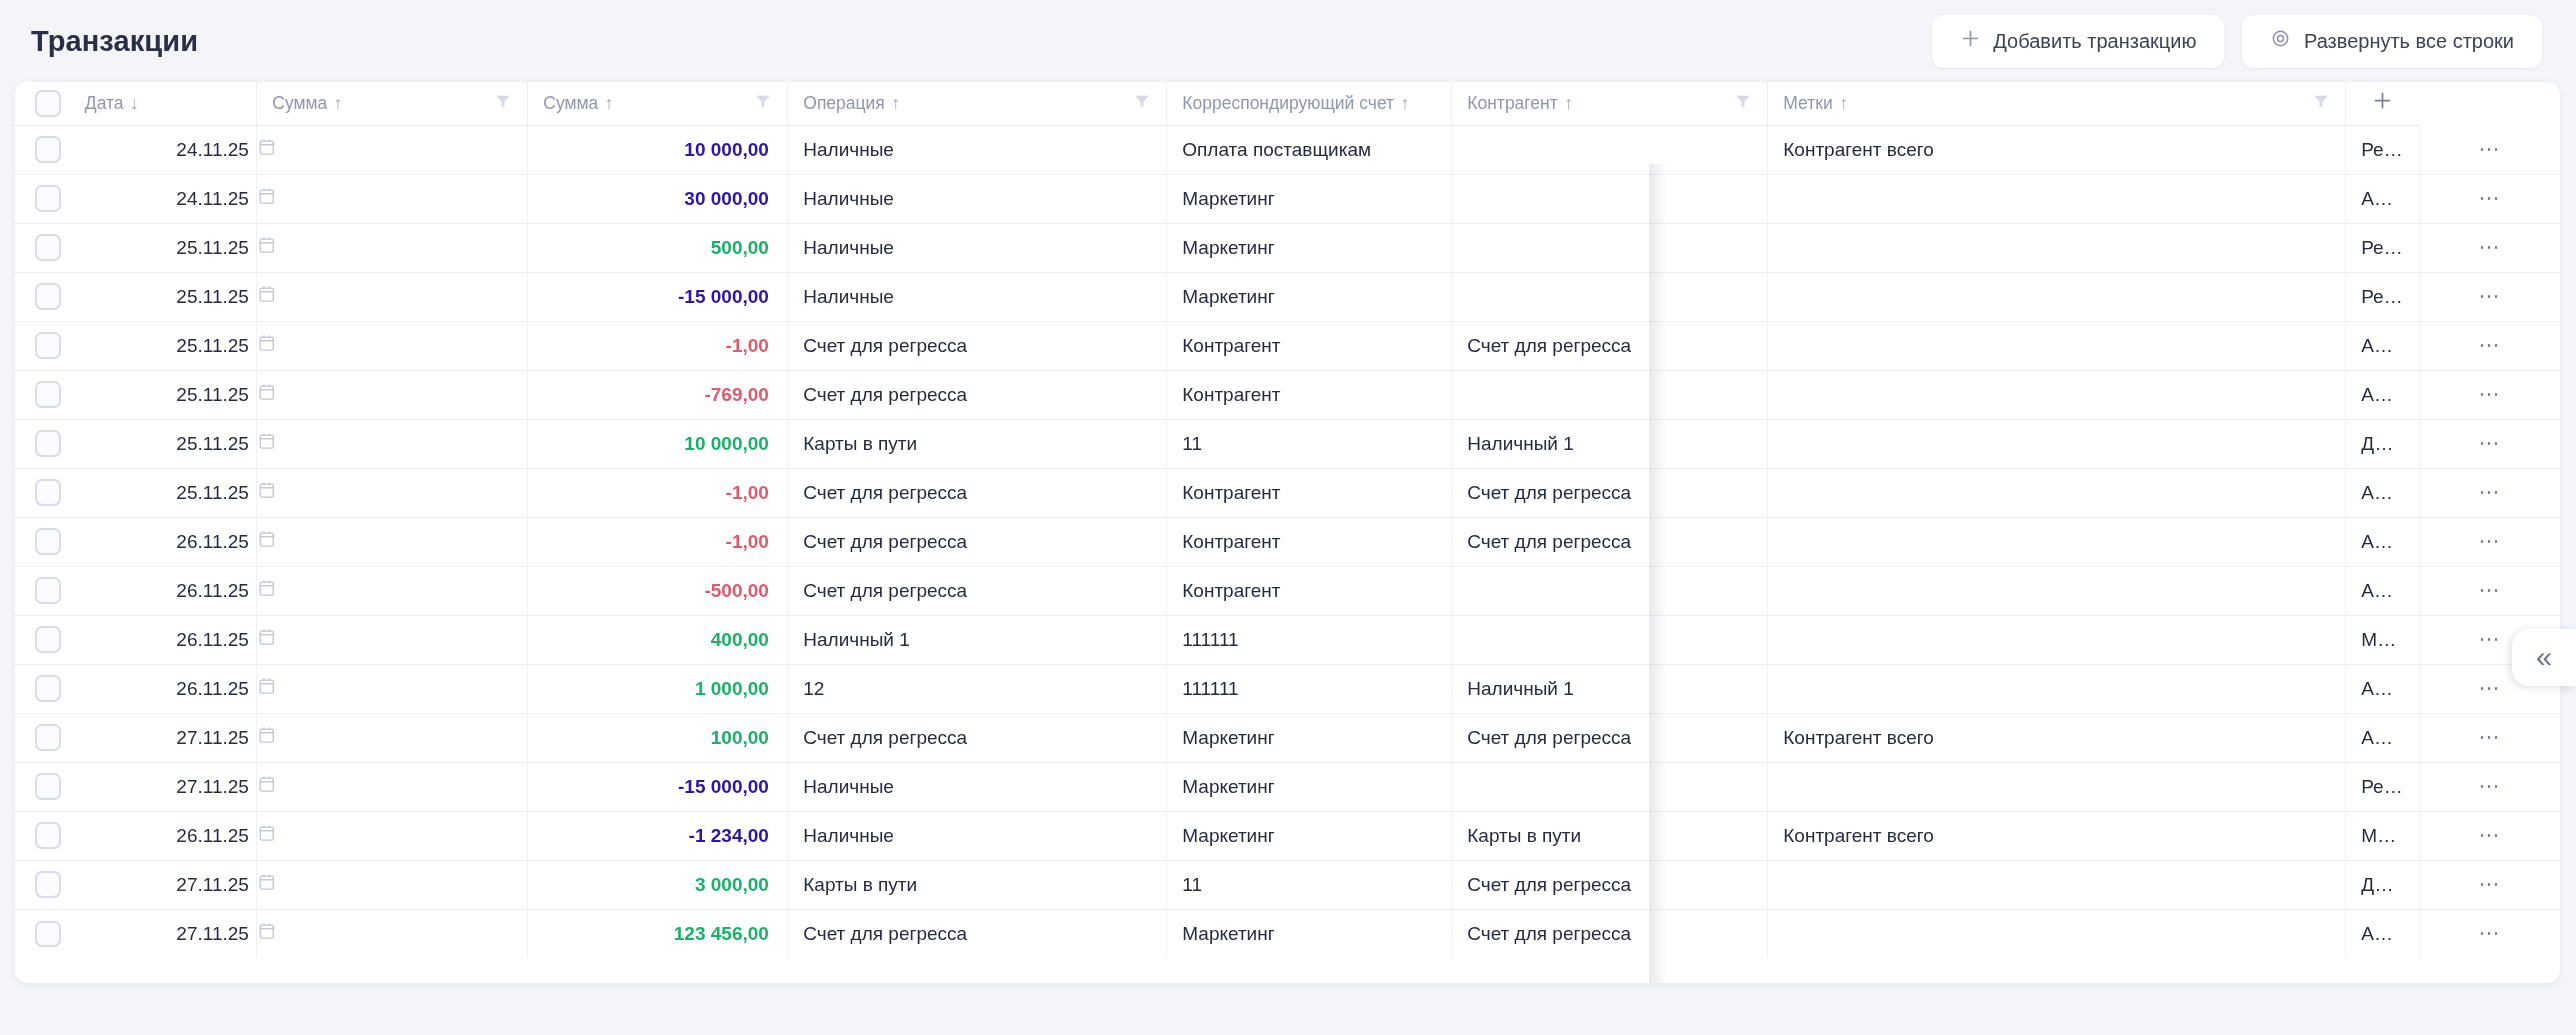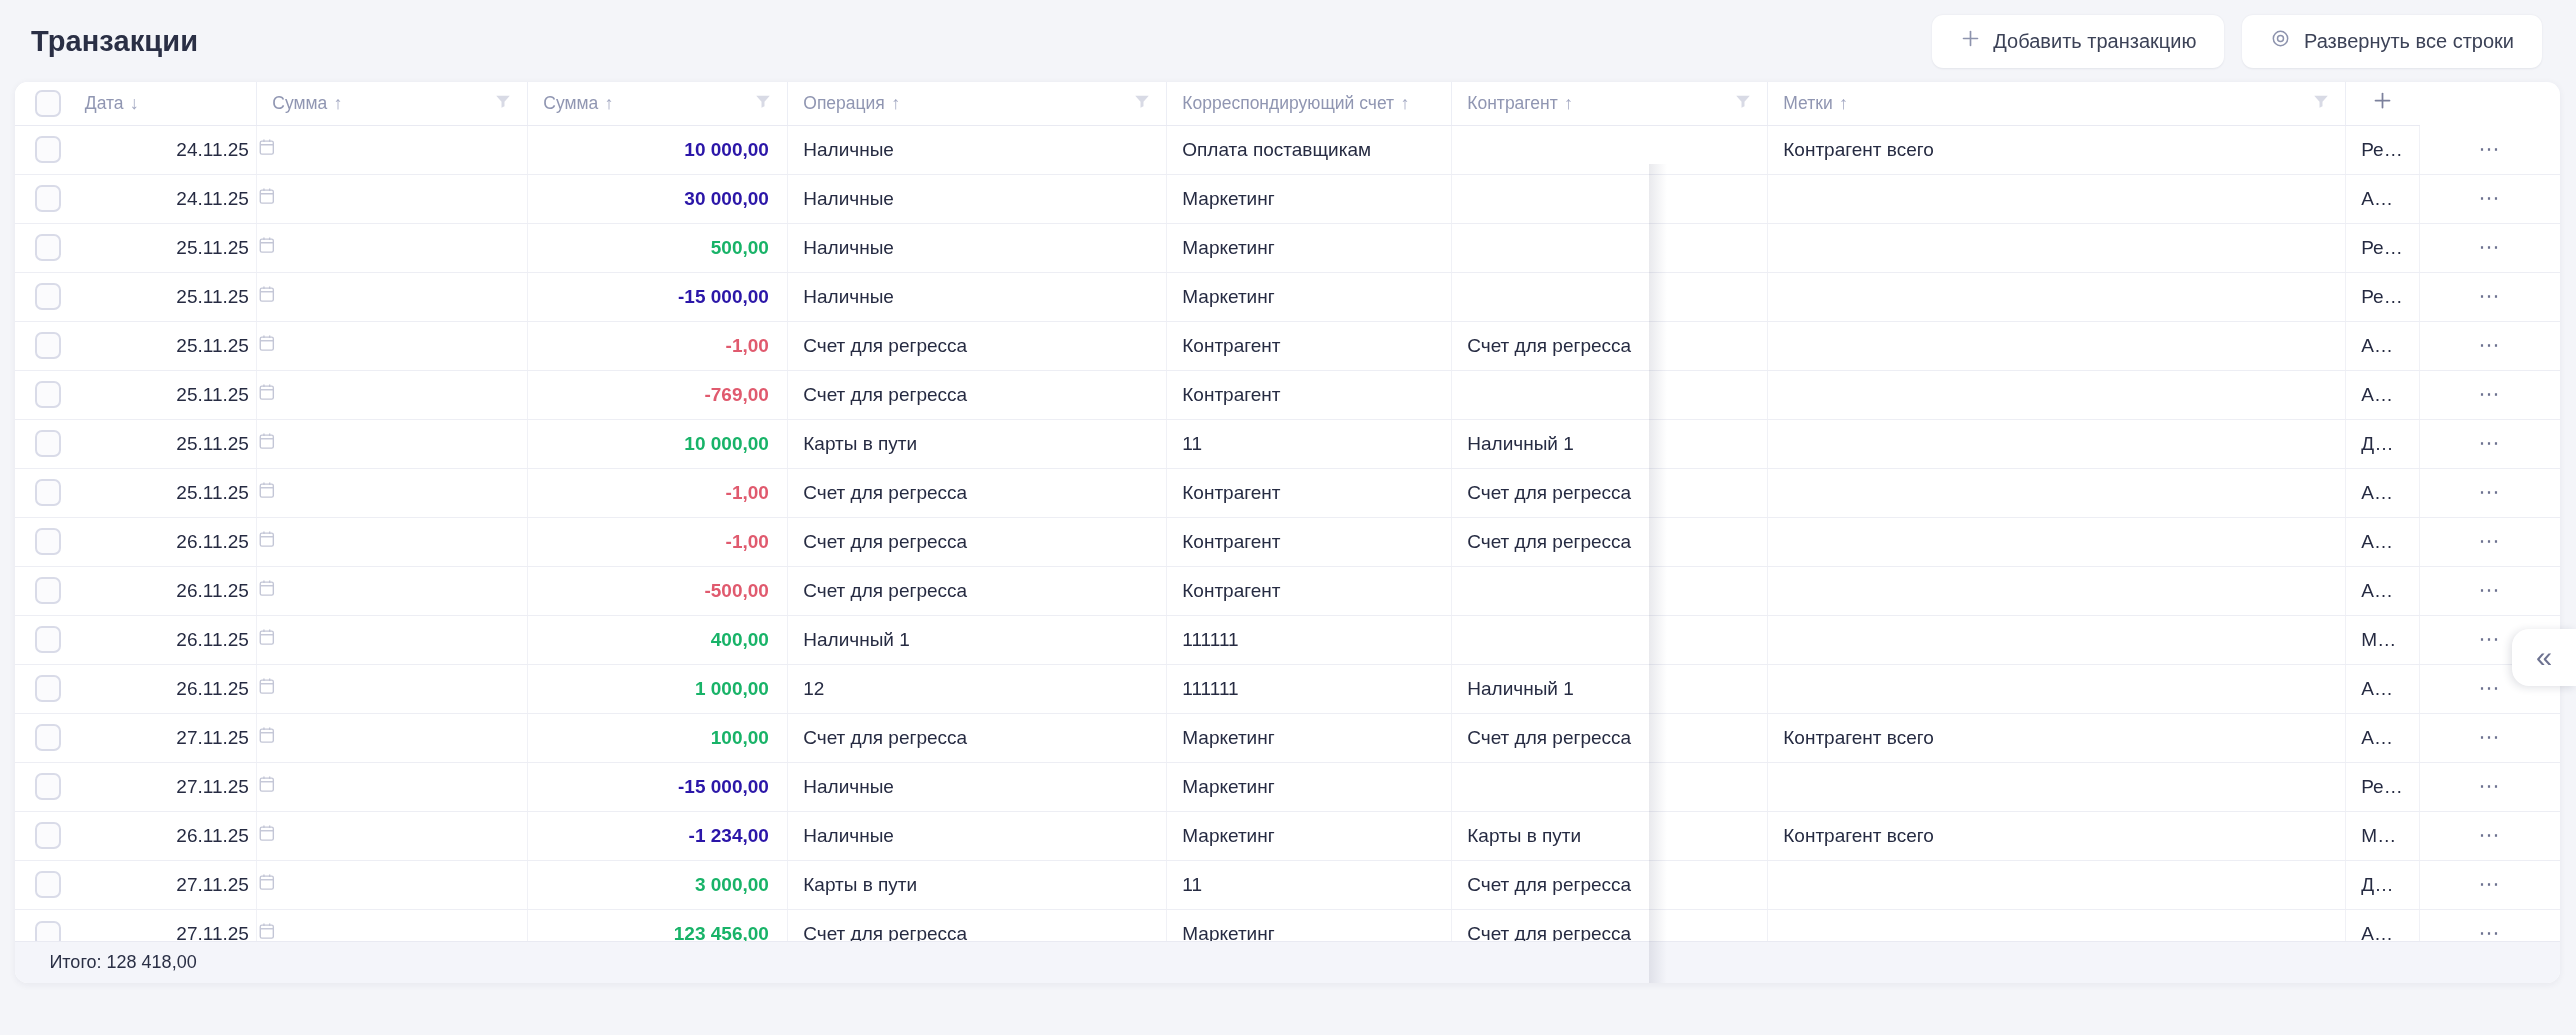--- a/index.html
+++ b/index.html
@@ -615,23 +615,20 @@
             <td class="c-corr">Счет для регресса</td>
             <td class="c-contr"></td>
             <td class="c-tags">Администратор, Ресторан по умолчанию</td>
             <td class="c-menu"><span class="dots">⋯</span></td>
           </tr>
         </tbody>
     </table>
 
     <div class="freeze-shadow"></div>
 
-    <div class="total-bar">
-      <span>Итого: 128 418,00</span>
-    </div>
   </div>
 
   <div class="collapse-btn">
     <span>«</span>
   </div>
 
 </div>
 
 
 </body></html>

